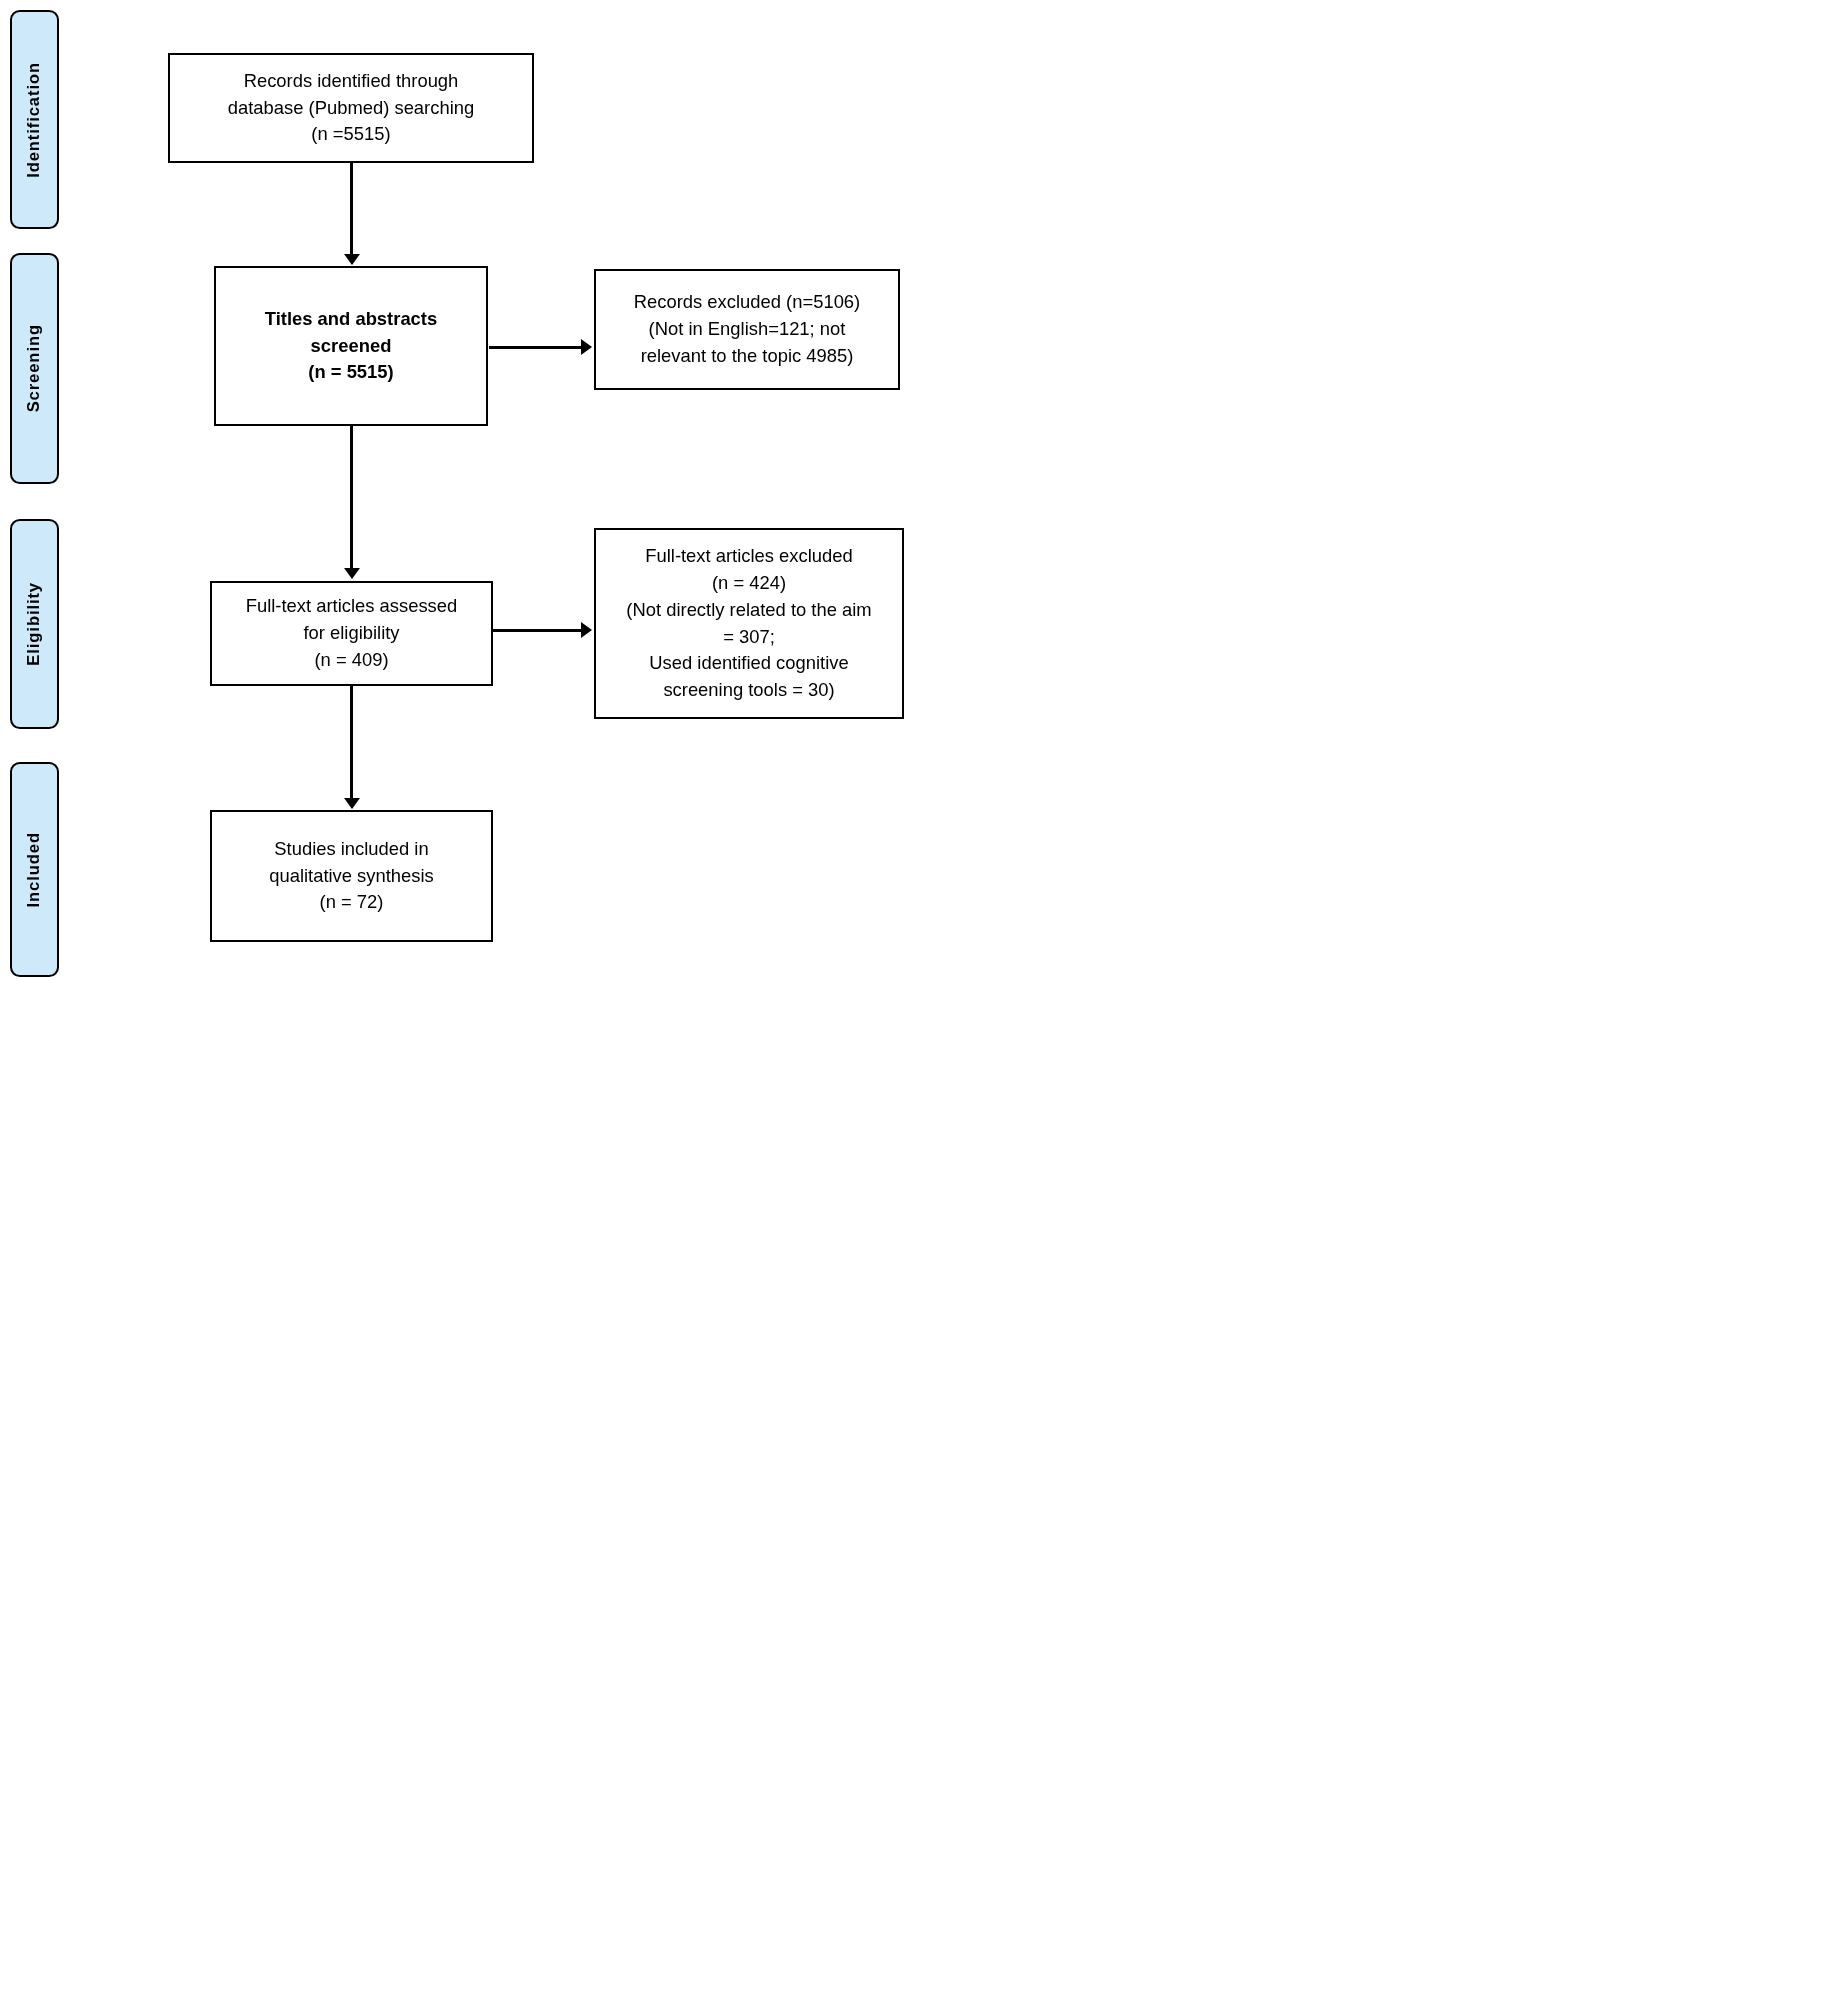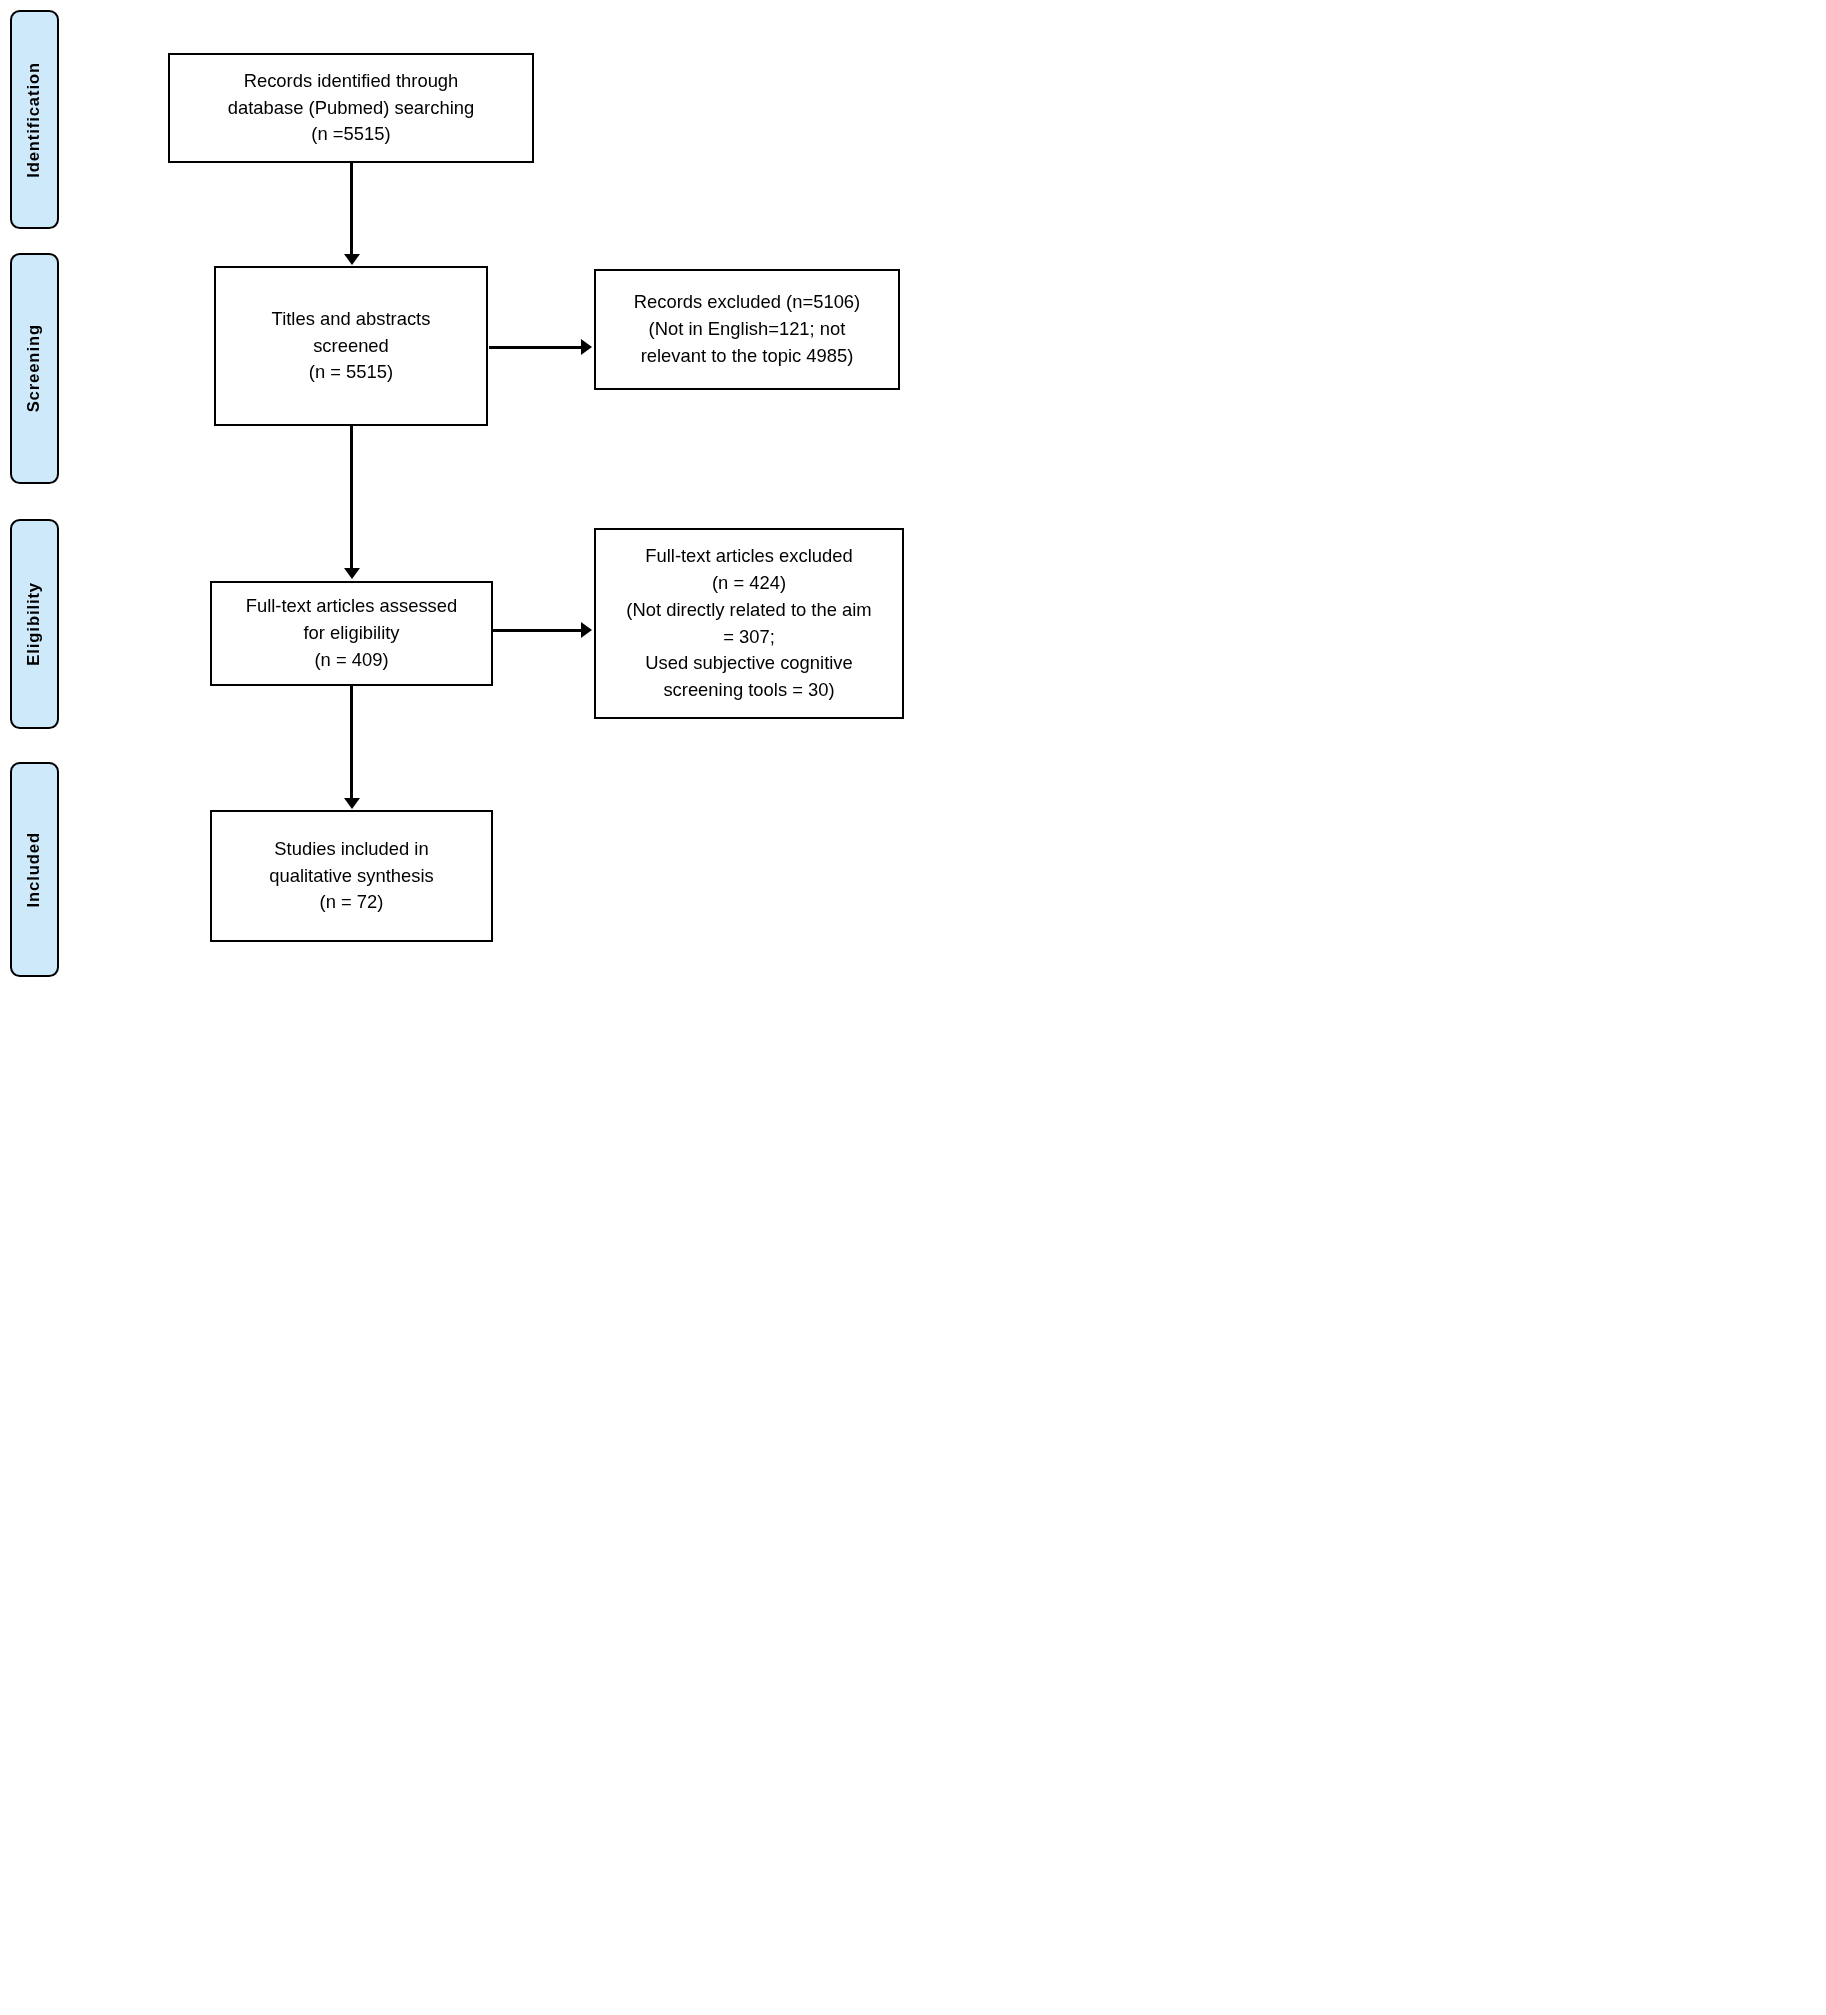--- a/index.html
+++ b/index.html
@@ -100,21 +100,21 @@
     <div>
       <span class="line">Records identified through</span>
       <span class="line">database (Pubmed) searching</span>
       <span class="line">(n =5515)</span>
     </div>
   </div>
 
   <div class="stem" style="left:350px;top:163px;width:2.5px;height:93px;"></div>
   <div class="head-down" style="left:344px;top:254px;"></div>
 
-  <div class="fbox" style="left: 214px; top: 266px; width: 274px; height: 160px; border-color: rgb(0, 0, 0);">
+  <div class="fbox" style="left: 214px; top: 266px; width: 274px; height: 160px; border-color: rgb(0, 0, 0); font-weight: bold;">
     <div>
       <span class="line">Titles and abstracts</span>
       <span class="line">screened</span>
       <span class="line">(n = 5515)</span>
     </div>
   </div>
 
   <div class="stem" style="left:489px;top:346px;width:94px;height:2.5px;"></div>
   <div class="head-right" style="left:581px;top:339px;"></div>
 
@@ -139,21 +139,21 @@
 
   <div class="stem" style="left:493px;top:629px;width:89px;height:2.5px;"></div>
   <div class="head-right" style="left:581px;top:622px;"></div>
 
   <div class="fbox" style="left: 594px; top: 528px; width: 310px; height: 191px; border-color: rgb(0, 0, 0);">
     <div>
       <span class="line">Full-text articles excluded</span>
       <span class="line">(n = 424)</span>
       <span class="line">(Not directly related to the aim</span>
       <span class="line">= 307;</span>
-      <span class="line">Used subjective cognitive</span>
+      <span class="line">Used identified cognitive</span>
       <span class="line">screening tools = 30)</span>
     </div>
   </div>
 
   <div class="stem" style="left:350px;top:686px;width:2.5px;height:114px;"></div>
   <div class="head-down" style="left:344px;top:798px;"></div>
 
   <div class="fbox" style="left: 210px; top: 810px; width: 283px; height: 132px; border-color: rgb(0, 0, 0);">
     <div>
       <span class="line">Studies included in</span>

